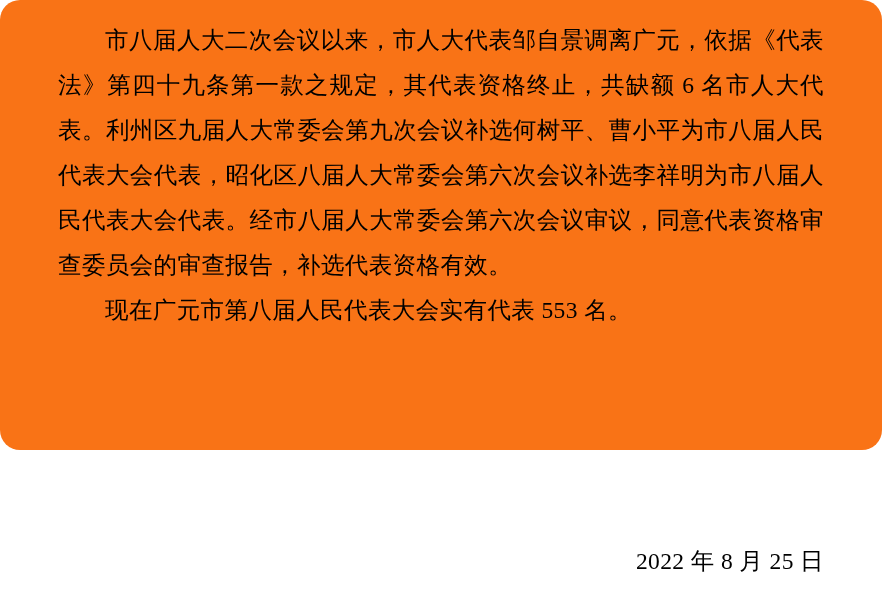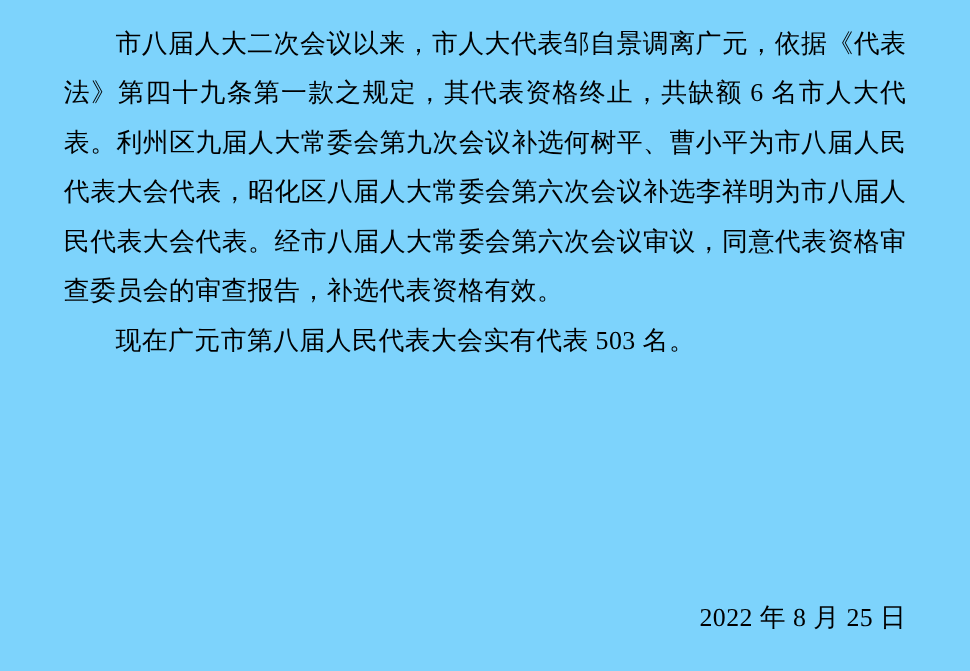--- a/index.html
+++ b/index.html
@@ -10,24 +10,25 @@
   body {
     width: 882px;
     height: 610px;
     overflow: hidden;
     font-family: "Liberation Serif", "DejaVu Serif", serif;
     color: #000000;
   }
   .page {
     position: relative;
     width: 882px;
-    height: 610px;
+    height: 450px;
     box-sizing: border-box;
     padding: 18px 58px 0 58px;
-    background: #7dd3fc;
+    background: #f97316;
+    border-radius: 20px;
   }
   .body-text {
     font-size: 23.5px;
     line-height: 45px;
     letter-spacing: 0.4px;
     text-align: justify;
     text-justify: inter-ideograph;
   }
   .para {
     margin: 0;
@@ -55,20 +56,20 @@
 </style>
 </head>
 <body>
 
 <div class="page">
 
   <div class="body-text">
 
     <p class="para para-main">市八届人大二次会议以来，市人大代表邹自景调离广元，依据《代表法》第四十九条第一款之规定，其代表资格终止，共缺额 6 名市人大代表。利州区九届人大常委会第九次会议补选何树平、曹小平为市八届人民代表大会代表，昭化区八届人大常委会第六次会议补选李祥明为市八届人民代表大会代表。经市八届人大常委会第六次会议审议，同意代表资格审查委员会的审查报告，补选代表资格有效。</p>
 
-    <p class="para">现在广元市第八届人民代表大会实有代表 503 名。</p>
+    <p class="para">现在广元市第八届人民代表大会实有代表 553 名。</p>
 
 
   </div>
 
   <div class="date-block">2022 年 8 月 25 日</div>
 
 </div>
 
 </body></html>

